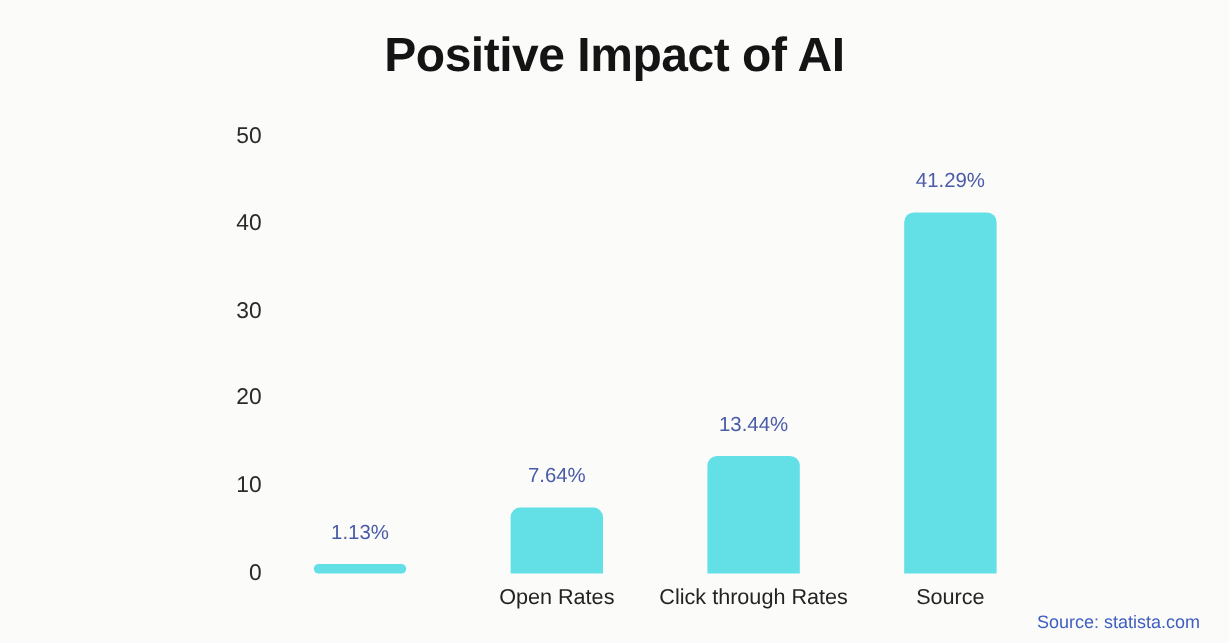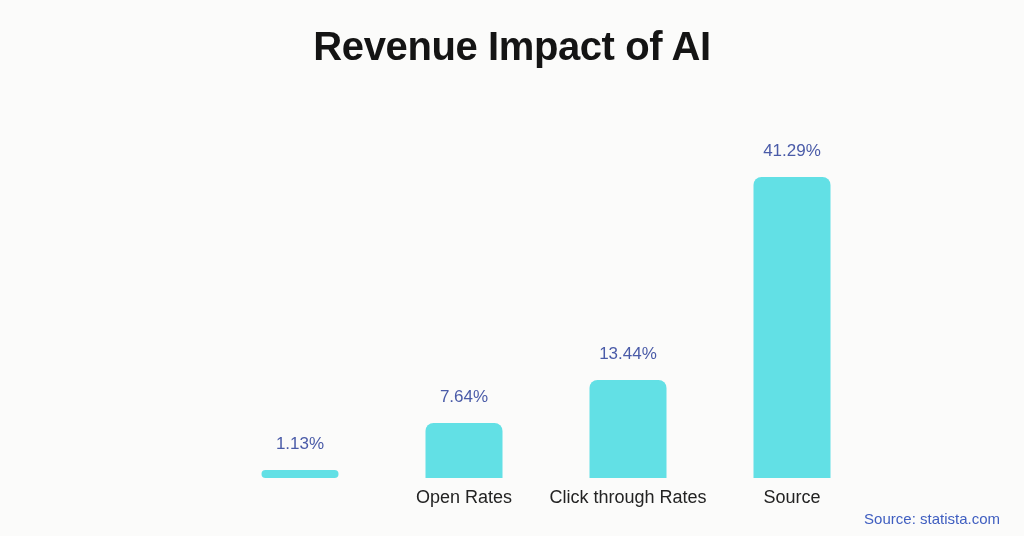--- a/index.html
+++ b/index.html
@@ -122,24 +122,32 @@
     font-size: 15px;
     color: #3f5ec0;
     line-height: 14px;
   }
 </style>
 </head>
 <body>
 
 <div id="chart-figure">
 
-  <div id="chart-title">Revenue Impact of AI</div>
+  <div id="chart-title">Positive Impact of AI</div>
 
   <div id="plot-area">
 
+    <div id="y-axis">
+      <div class="y-tick" style="top:10px">50</div>
+      <div class="y-tick" style="top:82.8px">40</div>
+      <div class="y-tick" style="top:155.6px">30</div>
+      <div class="y-tick" style="top:228.4px">20</div>
+      <div class="y-tick" style="top:301.2px">10</div>
+      <div class="y-tick" style="top:374px">0</div>
+    </div>
 
     <div id="bars-layer">
 
       <div class="bar-slot" style="left:0px">
         <div class="bar-col">
           <div class="bar-rect tiny" style="height:8px"></div>
           <div class="bar-value" style="bottom:24px">1.13%</div>
         </div>
       </div>
 

